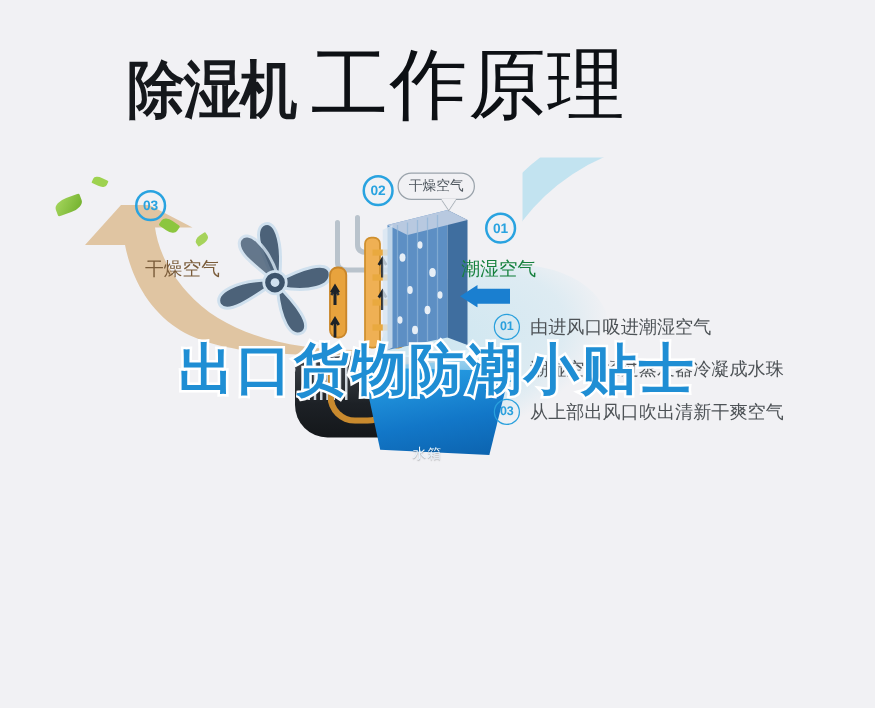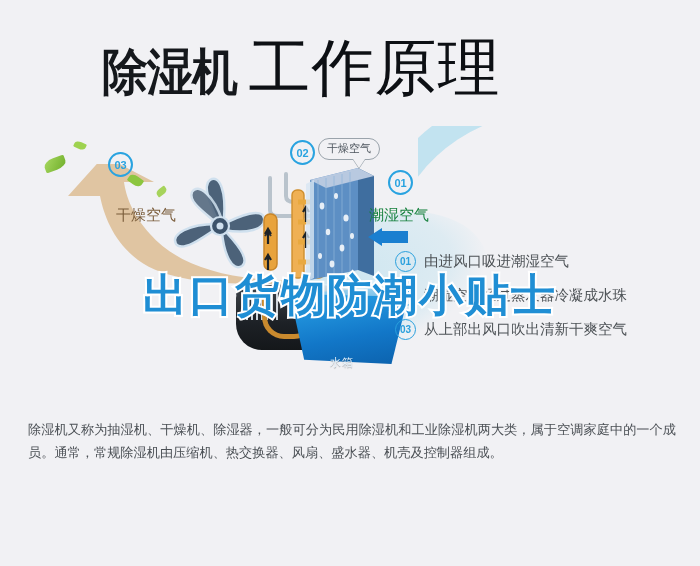--- a/index.html
+++ b/index.html
@@ -323,16 +323,15 @@
       <div class="step-num">03</div>
       <div class="step-txt">从上部出风口吹出清新干爽空气</div>
     </div>
   </div>
 
   <div class="overlay">
     <span>出口货物防潮小贴士</span>
   </div>
 
   <div class="copy">
-    <p class="para">除湿机又称为抽湿机、干燥机、除湿器，一般可分为民用除湿机和工业除湿机两大类，属于空调家庭中的一个成员。通常，常规除湿机由压缩机、热交换器、风扇、盛水器、机壳及控制器组成。</p>
   </div>
 
 </div>
 
 </body></html>

